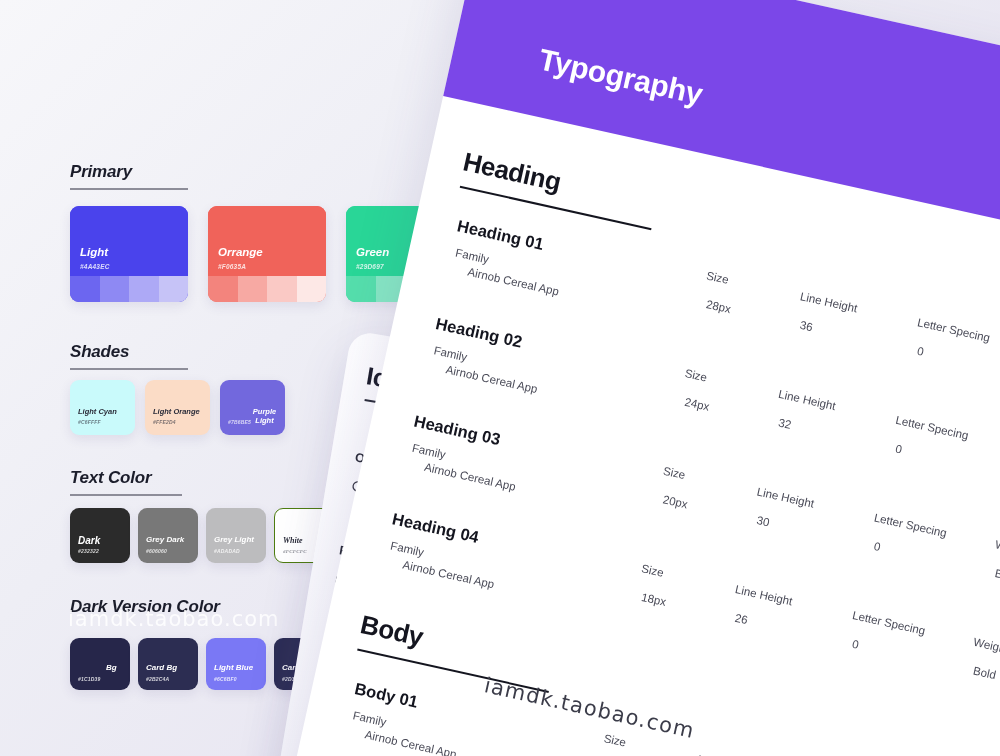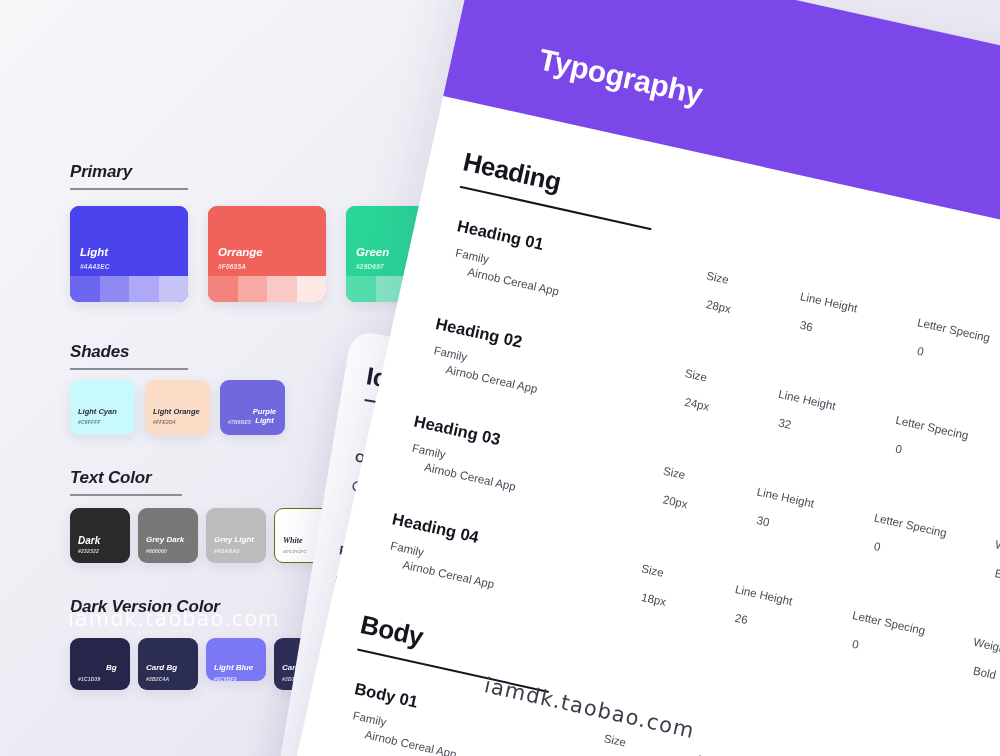--- a/index.html
+++ b/index.html
@@ -202,21 +202,21 @@
     <div class="watermark-left">iamdk.taobao.com</div>
     <div id="darkversion-row">
         <div class="tcol" style="left:70px; top:638px; width:60px; height:52px; background:#26264A;">
           <div class="sw-name" style="top:25px; left:8px; font-size:8px;margin-left:28px;">Bg</div>
           <div class="sw-hex" style="top:38px; left:8px; font-size:5px;">#1C1D39</div>
         </div>
         <div class="tcol" style="left:138px; top:638px; width:60px; height:52px; background:#2C2D52;">
           <div class="sw-name" style="top:25px; left:8px; font-size:8px;">Card Bg</div>
           <div class="sw-hex" style="top:38px; left:8px; font-size:5px;">#2B2C4A</div>
         </div>
-        <div class="tcol" style="left:206px; top:638px; width:60px; height:43px; background:#7A78F5;">
+        <div class="tcol" style="left:206px; top:638px; width:60px; height:52px; background:#7A78F5;">
           <div class="sw-name" style="top:25px; left:8px; font-size:8px;">Light Blue</div>
           <div class="sw-hex" style="top:38px; left:8px; font-size:5px;">#6C6BF0</div>
         </div>
         <div class="tcol" style="left:274px; top:638px; width:60px; height:52px; background:#2D2E55;">
           <div class="sw-name" style="top:25px; left:8px; font-size:8px;">Card Bg 2</div>
           <div class="sw-hex" style="top:38px; left:8px; font-size:5px;">#2D3153</div>
         </div>
         <div class="tcol light-box" style="left:342px; top:638px; width:60px; height:52px; background:#F4F4F6;">
           <div class="sw-name" style="top:25px; left:8px; font-size:8px;">Text</div>
           <div class="sw-hex" style="top:38px; left:8px; font-size:5px;">#F1F1F1</div>

